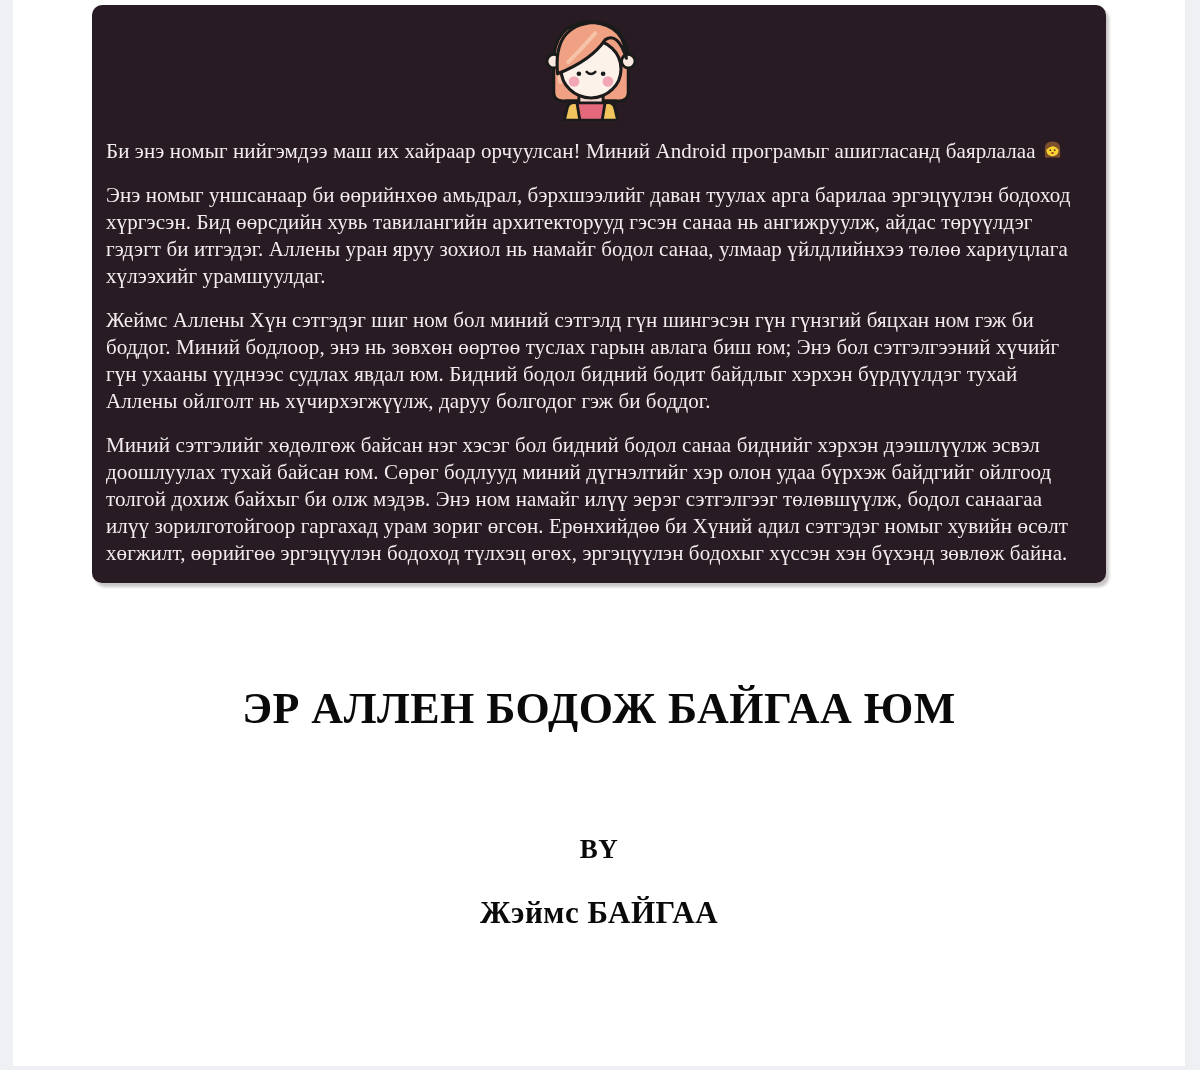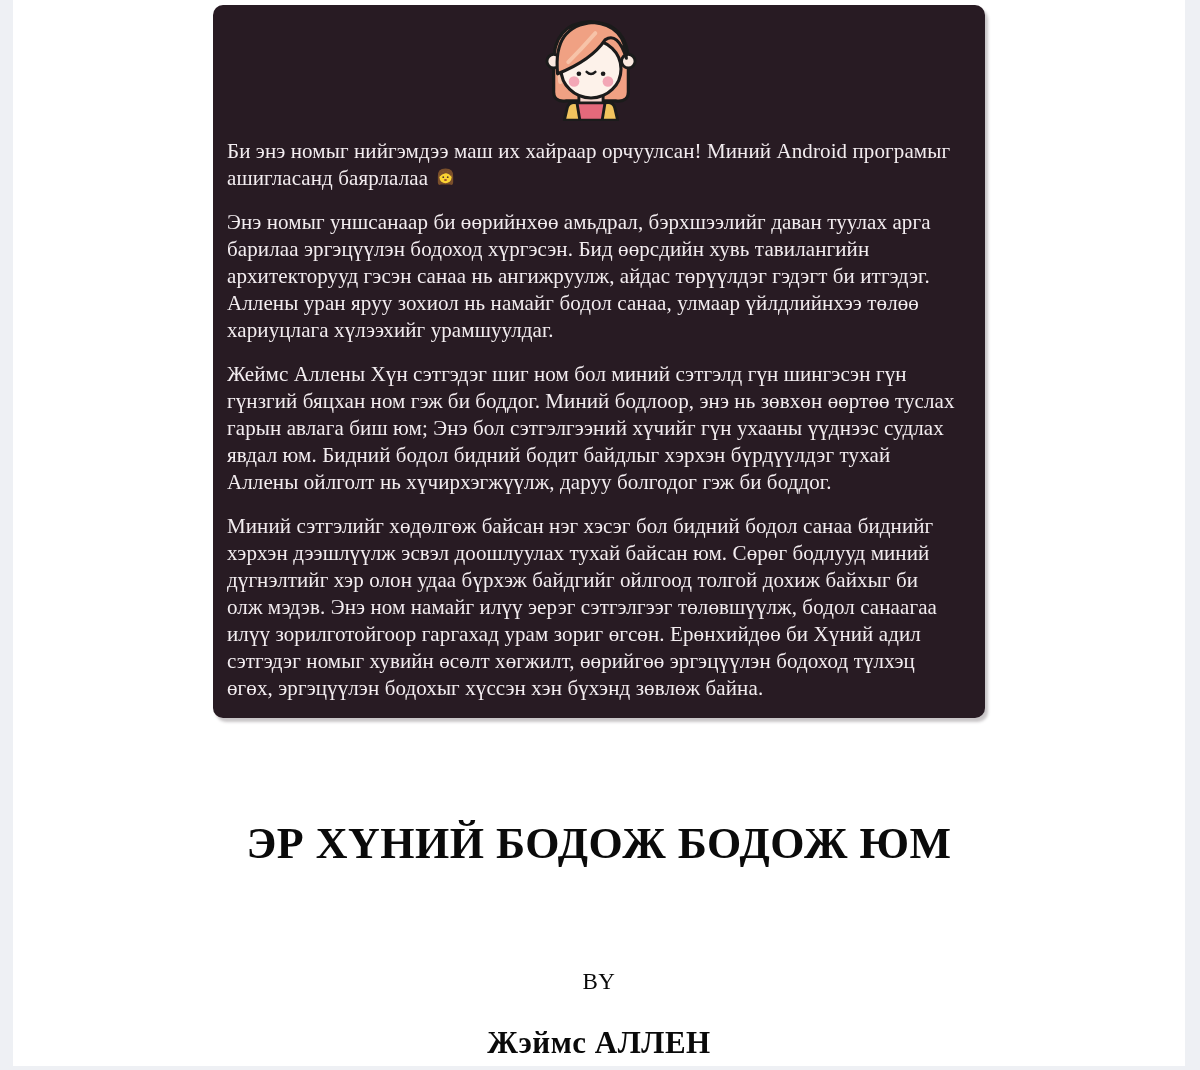--- a/index.html
+++ b/index.html
@@ -17,21 +17,21 @@
   }
   .page {
     position: absolute;
     left: 13px;
     right: 15px;
     top: 0;
     bottom: 4px;
     background: #ffffff;
   }
   .review-card {
-    width: 772px;
+    width: 1014px;
     margin: 5px auto 0;
     box-sizing: border-box;
     background: #281b23;
     border-radius: 10px;
     padding: 5px 30px 16px 14px;
     color: #f3edf0;
     box-shadow: 3px 4px 3px rgba(40, 27, 35, 0.25);
   }
   .avatar-wrap {
     width: 92px;
@@ -56,22 +56,22 @@
     margin: 100px 0 0;
     text-align: center;
     font-size: 44px;
     font-weight: bold;
     color: #0a0a0a;
     letter-spacing: 0.5px;
   }
   .by-label {
     margin-top: 100px;
     text-align: center;
-    font-size: 23px;
-    font-weight: normal;
+    font-size: 27px;
+    font-weight: bold;
     color: #0a0a0a;
     letter-spacing: 0.5px;
   }
   .author-name {
     margin-top: 30px;
     text-align: center;
     font-size: 31px;
     font-weight: bold;
     color: #0a0a0a;
     letter-spacing: 0.5px;
@@ -127,18 +127,18 @@
             <circle cx="21.5" cy="17.5" r="1.4" fill="#4e342e"></circle>
             <ellipse cx="18" cy="22" rx="2.4" ry="1.5" fill="#a0522d"></ellipse>
           </svg>
         </span>
       </p>
       <p>Энэ номыг уншсанаар би өөрийнхөө амьдрал, бэрхшээлийг даван туулах арга барилаа эргэцүүлэн бодоход хүргэсэн. Бид өөрсдийн хувь тавилангийн архитекторууд гэсэн санаа нь ангижруулж, айдас төрүүлдэг гэдэгт би итгэдэг. Аллены уран яруу зохиол нь намайг бодол санаа, улмаар үйлдлийнхээ төлөө хариуцлага хүлээхийг урамшуулдаг.</p>
       <p>Жеймс Аллены Хүн сэтгэдэг шиг ном бол миний сэтгэлд гүн шингэсэн гүн гүнзгий бяцхан ном гэж би боддог. Миний бодлоор, энэ нь зөвхөн өөртөө туслах гарын авлага биш юм; Энэ бол сэтгэлгээний хүчийг гүн ухааны үүднээс судлах явдал юм. Бидний бодол бидний бодит байдлыг хэрхэн бүрдүүлдэг тухай Аллены ойлголт нь хүчирхэгжүүлж, даруу болгодог гэж би боддог.</p>
       <p>Миний сэтгэлийг хөдөлгөж байсан нэг хэсэг бол бидний бодол санаа биднийг хэрхэн дээшлүүлж эсвэл доошлуулах тухай байсан юм. Сөрөг бодлууд миний дүгнэлтийг хэр олон удаа бүрхэж байдгийг ойлгоод толгой дохиж байхыг би олж мэдэв. Энэ ном намайг илүү эерэг сэтгэлгээг төлөвшүүлж, бодол санаагаа илүү зорилготойгоор гаргахад урам зориг өгсөн. Ерөнхийдөө би Хүний адил сэтгэдэг номыг хувийн өсөлт хөгжилт, өөрийгөө эргэцүүлэн бодоход түлхэц өгөх, эргэцүүлэн бодохыг хүссэн хэн бүхэнд зөвлөж байна.</p>
     </div>
 
-    <h1 class="book-title">ЭР ХҮНИЙ БОДОЖ БОДОЖ ЮМ</h1>
+    <h1 class="book-title">ЭР АЛЛЕН БОДОЖ БАЙГАА ЮМ</h1>
     <div class="by-label">BY</div>
-    <div class="author-name">Жэймс АЛЛЕН</div>
+    <div class="author-name">Жэймс БАЙГАА</div>
 
   </div>
 </div>
 
 </body></html>

